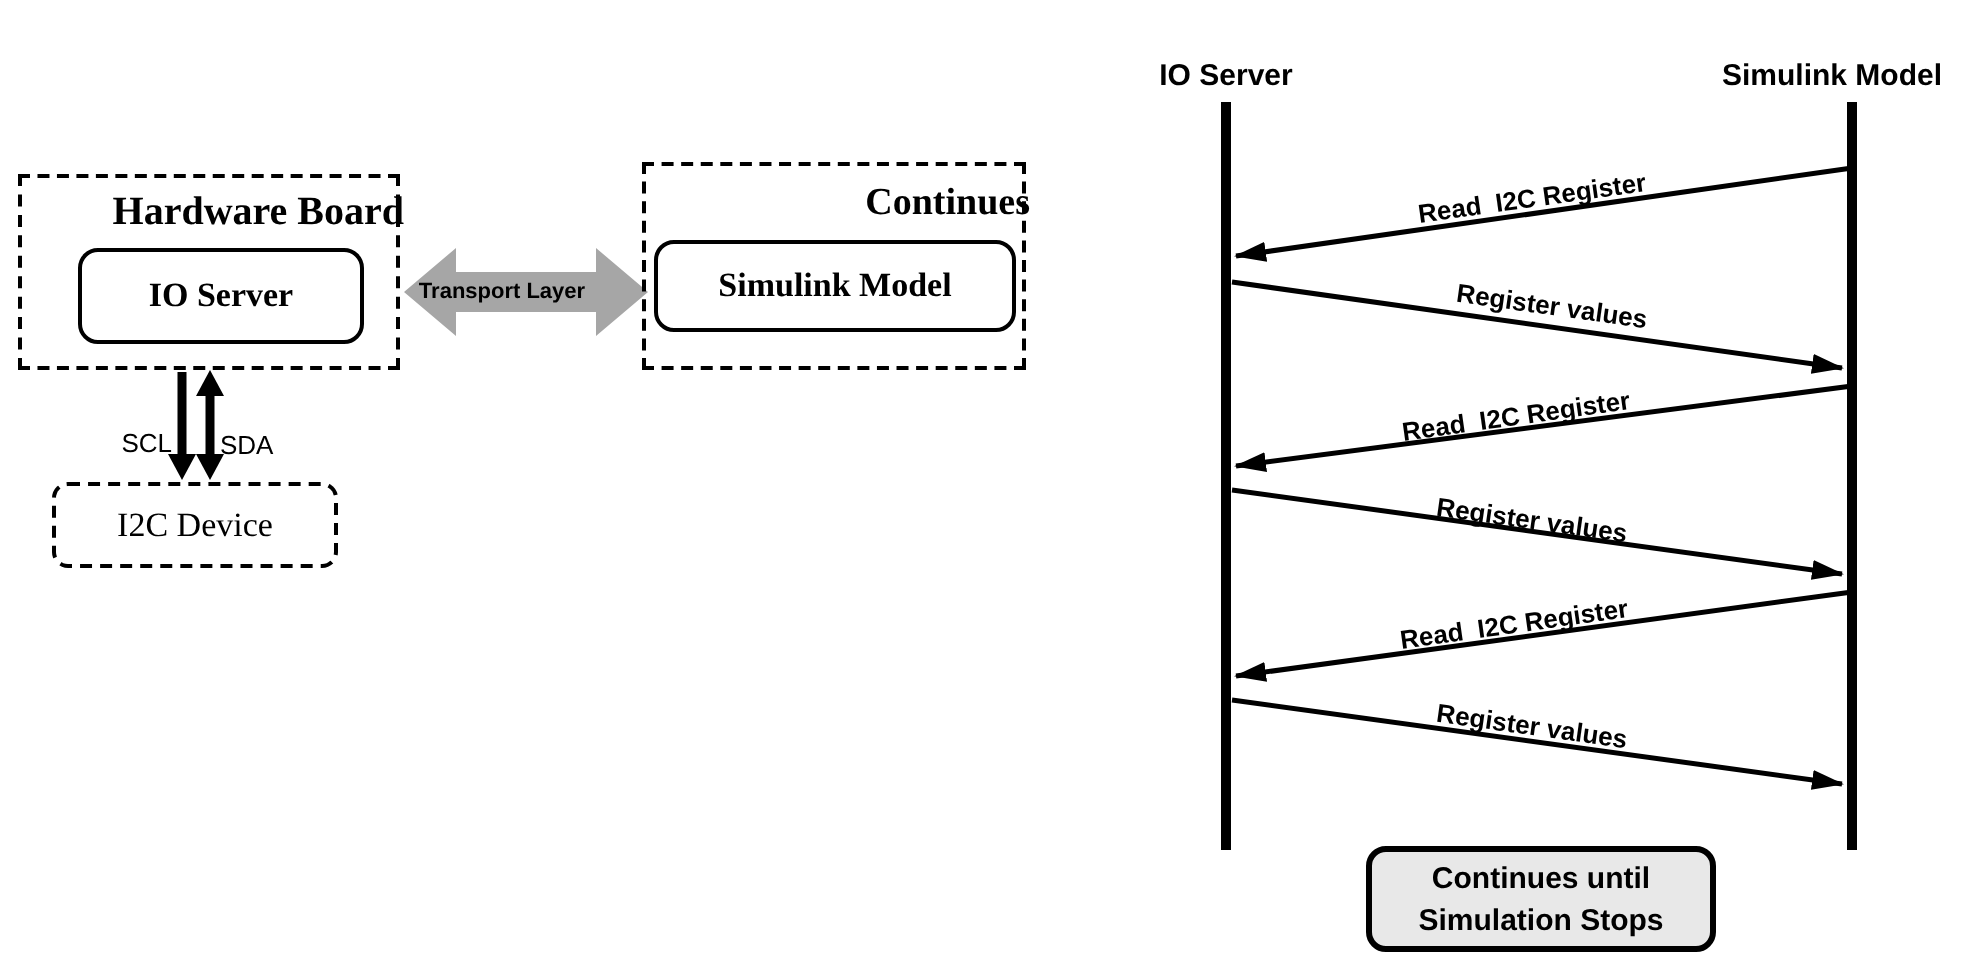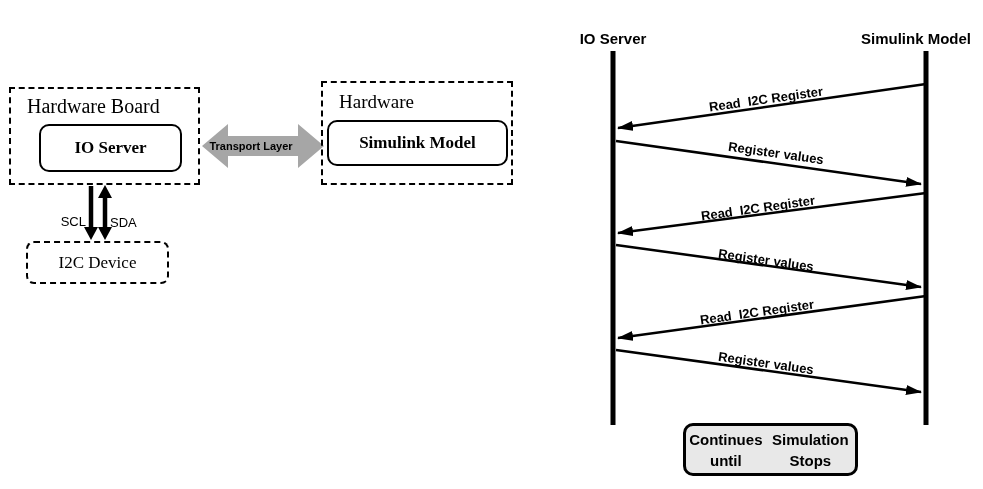--- a/index.html
+++ b/index.html
@@ -20,26 +20,26 @@
 
   
   .dashed-box{
     position:absolute;
     border:2.5px dashed var(--ink);
     background:transparent;
     box-sizing:border-box;
   }
   .serif-title{
     font-family:"Liberation Serif", serif;
-    font-weight:normal;
+    font-weight:bold;
     color:var(--ink);
-    text-align:left;
+    text-align:right;
     width:100%;
     position:absolute;
-    left:16px;
+    left:4px;
   }
   .solid-round-box{
     position:absolute;
     border:2.5px solid var(--ink);
     border-radius:10px;
     background:#fff;
     box-sizing:border-box;
     display:flex;align-items:center;justify-content:center;
     font-family:"Liberation Serif", serif;
     font-weight:bold;
@@ -76,21 +76,21 @@
   .msg-label.up{transform:translate(-50%,-50%) rotate(-8deg);}
   .msg-label.down{transform:translate(-50%,-50%) rotate(8deg);}
 
   .note-box{
     position:absolute;
     left:683px;top:423px;width:175px;height:53px;
     box-sizing:border-box;
     border:3px solid var(--ink);
     border-radius:10px;
     background:var(--note-fill);
-    display:flex;flex-direction:row;align-items:center;justify-content:center;
+    display:flex;flex-direction:column;align-items:center;justify-content:center;
     font:bold 15px "Liberation Sans", sans-serif;
     color:var(--ink);
     line-height:21px;
     text-align:center;
   }
 </style>
 </head>
 <body>
 
 <div id="canvas">
@@ -123,21 +123,21 @@
   </svg>
 
   <div class="dashed-box" style="left:9px;top:87px;width:191px;height:98px;">
     <div class="serif-title" style="top:6px;font-size:20px;">Hardware Board</div>
   </div>
   <div class="solid-round-box" style="left:39px;top:124px;width:143px;height:48px;font-size:17px;">
     <span>IO Server</span>
   </div>
 
   <div class="dashed-box" style="left:321px;top:81px;width:192px;height:104px;">
-    <div class="serif-title" style="top:8px;font-size:19px;">Hardware</div>
+    <div class="serif-title" style="top:8px;font-size:19px;">Continues</div>
   </div>
   <div class="solid-round-box" style="left:327px;top:120px;width:181px;height:46px;font-size:17px;">
     <span>Simulink Model</span>
   </div>
 
   <div class="transport-label" style="left:251px;top:146px;">Transport Layer</div>
 
   <div class="bus-label" style="left:58px;top:202px;width:28px;text-align:right;">SCL</div>
   <div class="bus-label" style="left:110px;top:203px;">SDA</div>
 

